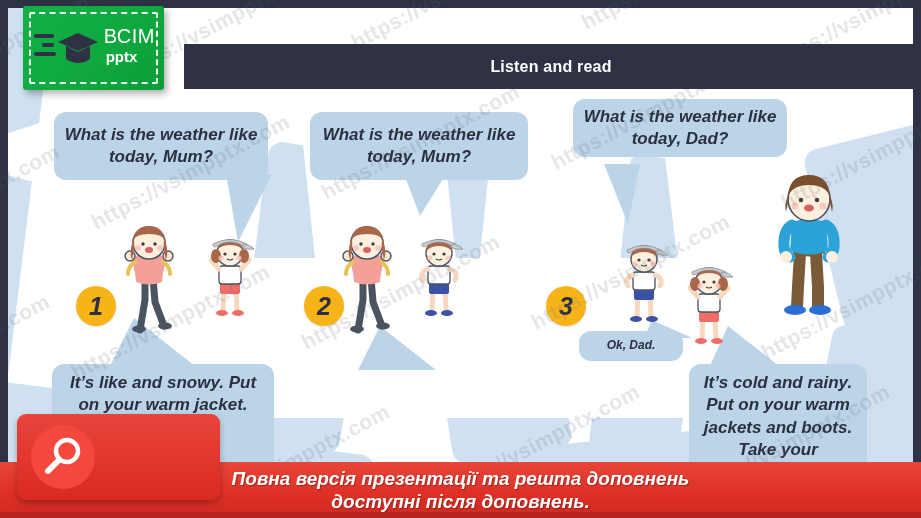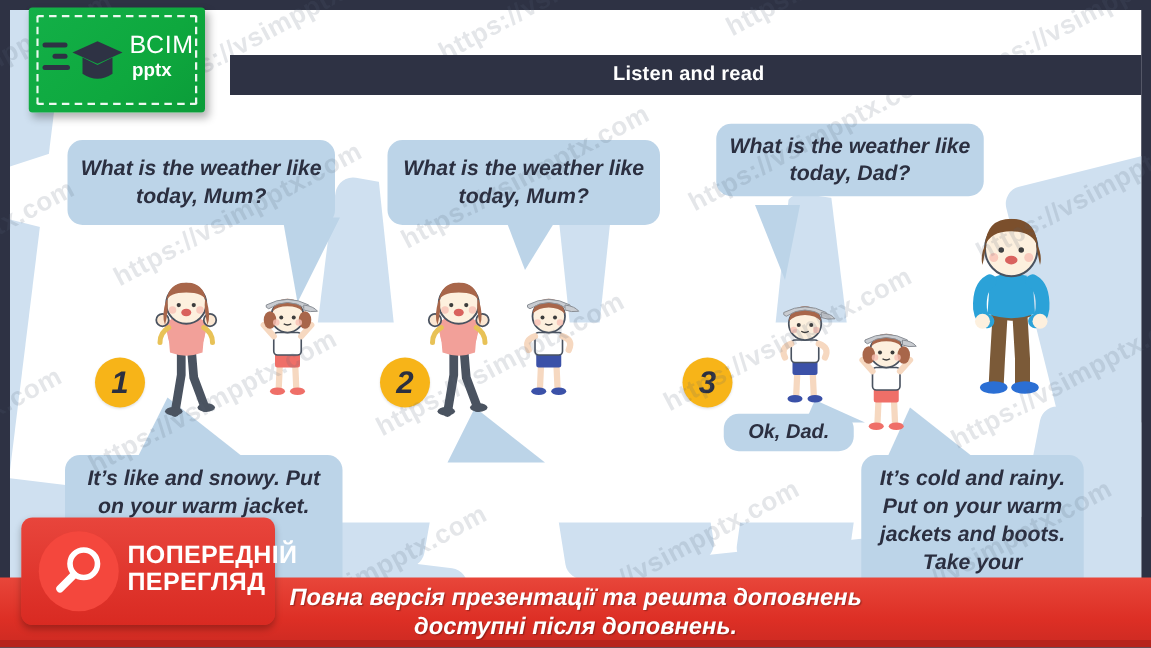--- a/index.html
+++ b/index.html
@@ -95,21 +95,21 @@
     position: absolute; right: 9px; top: 20px;
     text-align: left; color: #ffffff;
     line-height: 1;
   }
   .logo-text .t1 { font-size: 20px; font-weight: 400; letter-spacing: 0.5px; }
   .logo-text .t2 { font-size: 15px; font-weight: 700; margin-top: 3px; margin-left: 2px;}
 
   
   .titlebar {
     position: absolute; left: 176px; top: 36px;
-    width: 734px; height: 32px;
+    width: 734px; height: 45px;
     background: #2e3244;
     display: flex; align-items: center; justify-content: center;
     z-index: 55;
   }
   .titlebar span {
     color: #ffffff; font-size: 16px; font-weight: 700;
     letter-spacing: 0.2px;
   }
 
   
@@ -137,21 +137,21 @@
   #bubble-q2 { left: 302px; top: 104px; width: 218px; height: 68px; }
   #tail-q2 { left: 396px; top: 166px;
      border-left: 16px solid transparent; border-right: 26px solid transparent;
      border-top: 42px solid #bcd4e8; }
   #bubble-q3 { left: 565px; top: 91px; width: 214px; height: 58px; }
   #tail-q3 { left: 596px; top: 156px;
      border-left: 24px solid transparent; border-right: 12px solid transparent;
      border-top: 60px solid #bcd4e8; }
 
   
-  #bubble-ok { left: 571px; top: 323px; width: 104px; height: 30px; font-size: 16px; }
+  #bubble-ok { left: 571px; top: 323px; width: 104px; height: 30px; font-size: 12px; }
   #tail-ok { left: 636px; top: 312px;
      border-left: 8px solid transparent; border-right: 40px solid transparent;
      border-bottom: 18px solid #bcd4e8; }
 
   
   #bubble-a1 { left: 44px;  top: 356px; width: 222px; height: 124px;
                align-items: flex-start; }
   #tail-a1 { left: 100px; top: 310px;
      border-left: 26px solid transparent; border-right: 66px solid transparent;
      border-bottom: 52px solid #bcd4e8; }
@@ -506,19 +506,15 @@
   </div>
   <div class="banner-strip"></div>
 
   <div class="preview-badge">
     <div class="mag-circle">
       <svg width="42" height="42" viewBox="0 0 42 42">
         <circle cx="24" cy="15" r="11" fill="none" stroke="#ffffff" stroke-width="4.5"></circle>
         <path d="M16 24 L5 35" stroke="#ffffff" stroke-width="6" stroke-linecap="round"></path>
       </svg>
     </div>
-    <div class="preview-label">
-      <div>ПОПЕРЕДНІЙ</div>
-      <div>ПЕРЕГЛЯД</div>
-    </div>
   </div>
 
 </div>
 
 </body></html>

